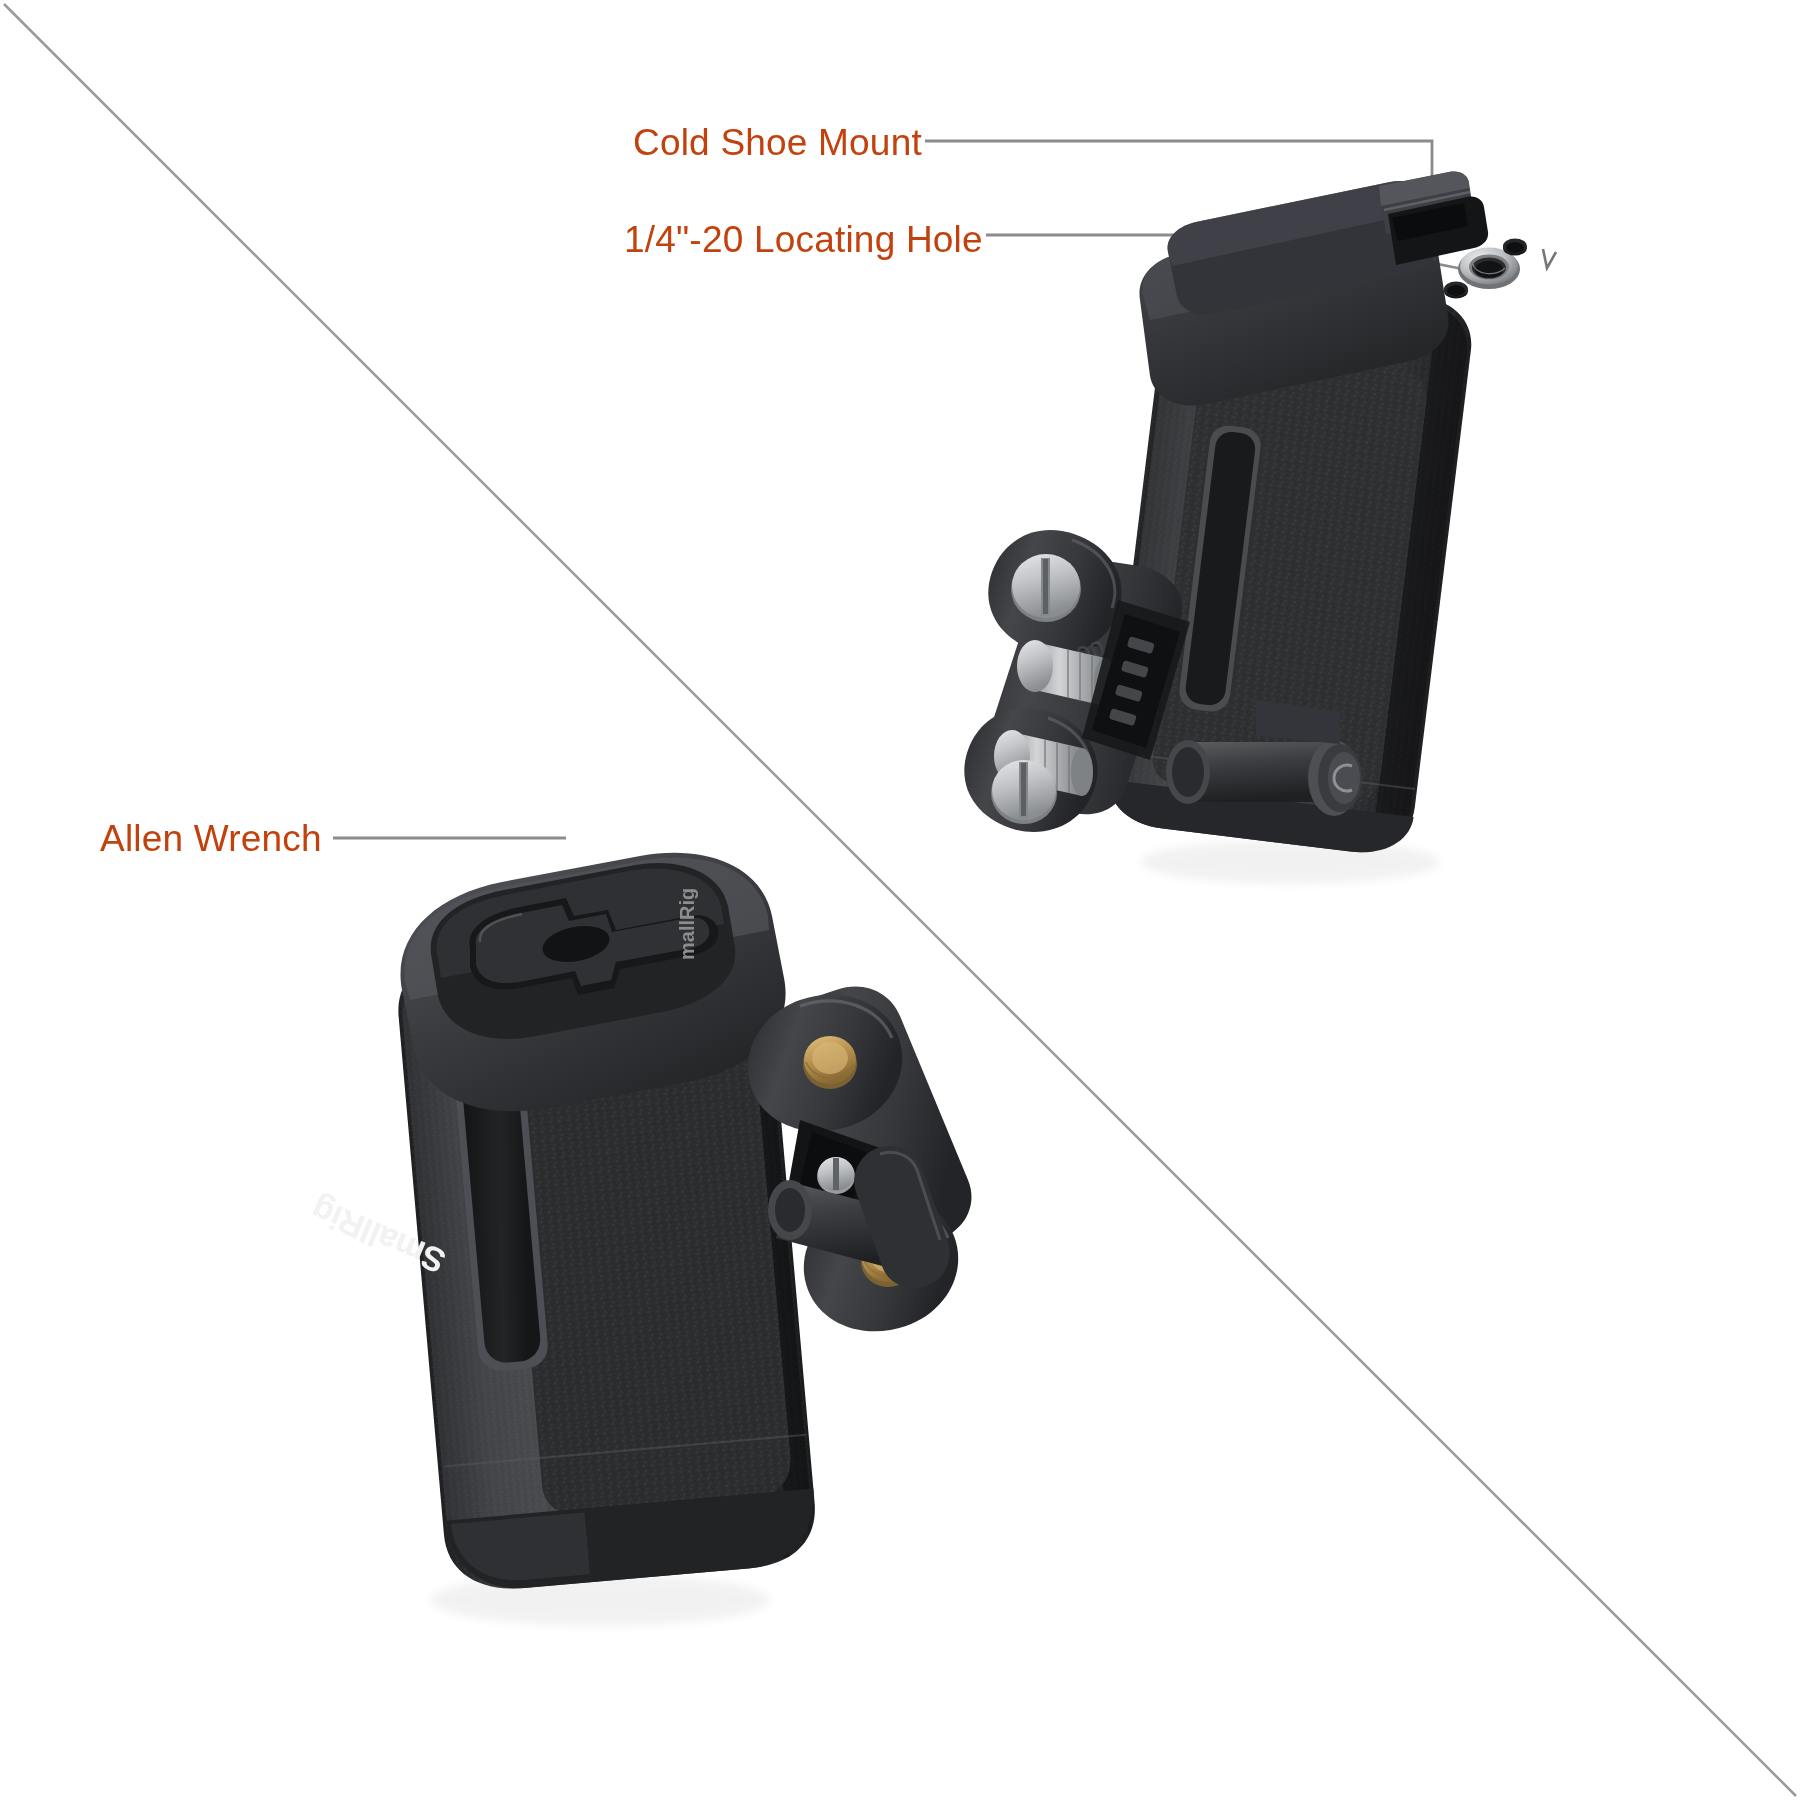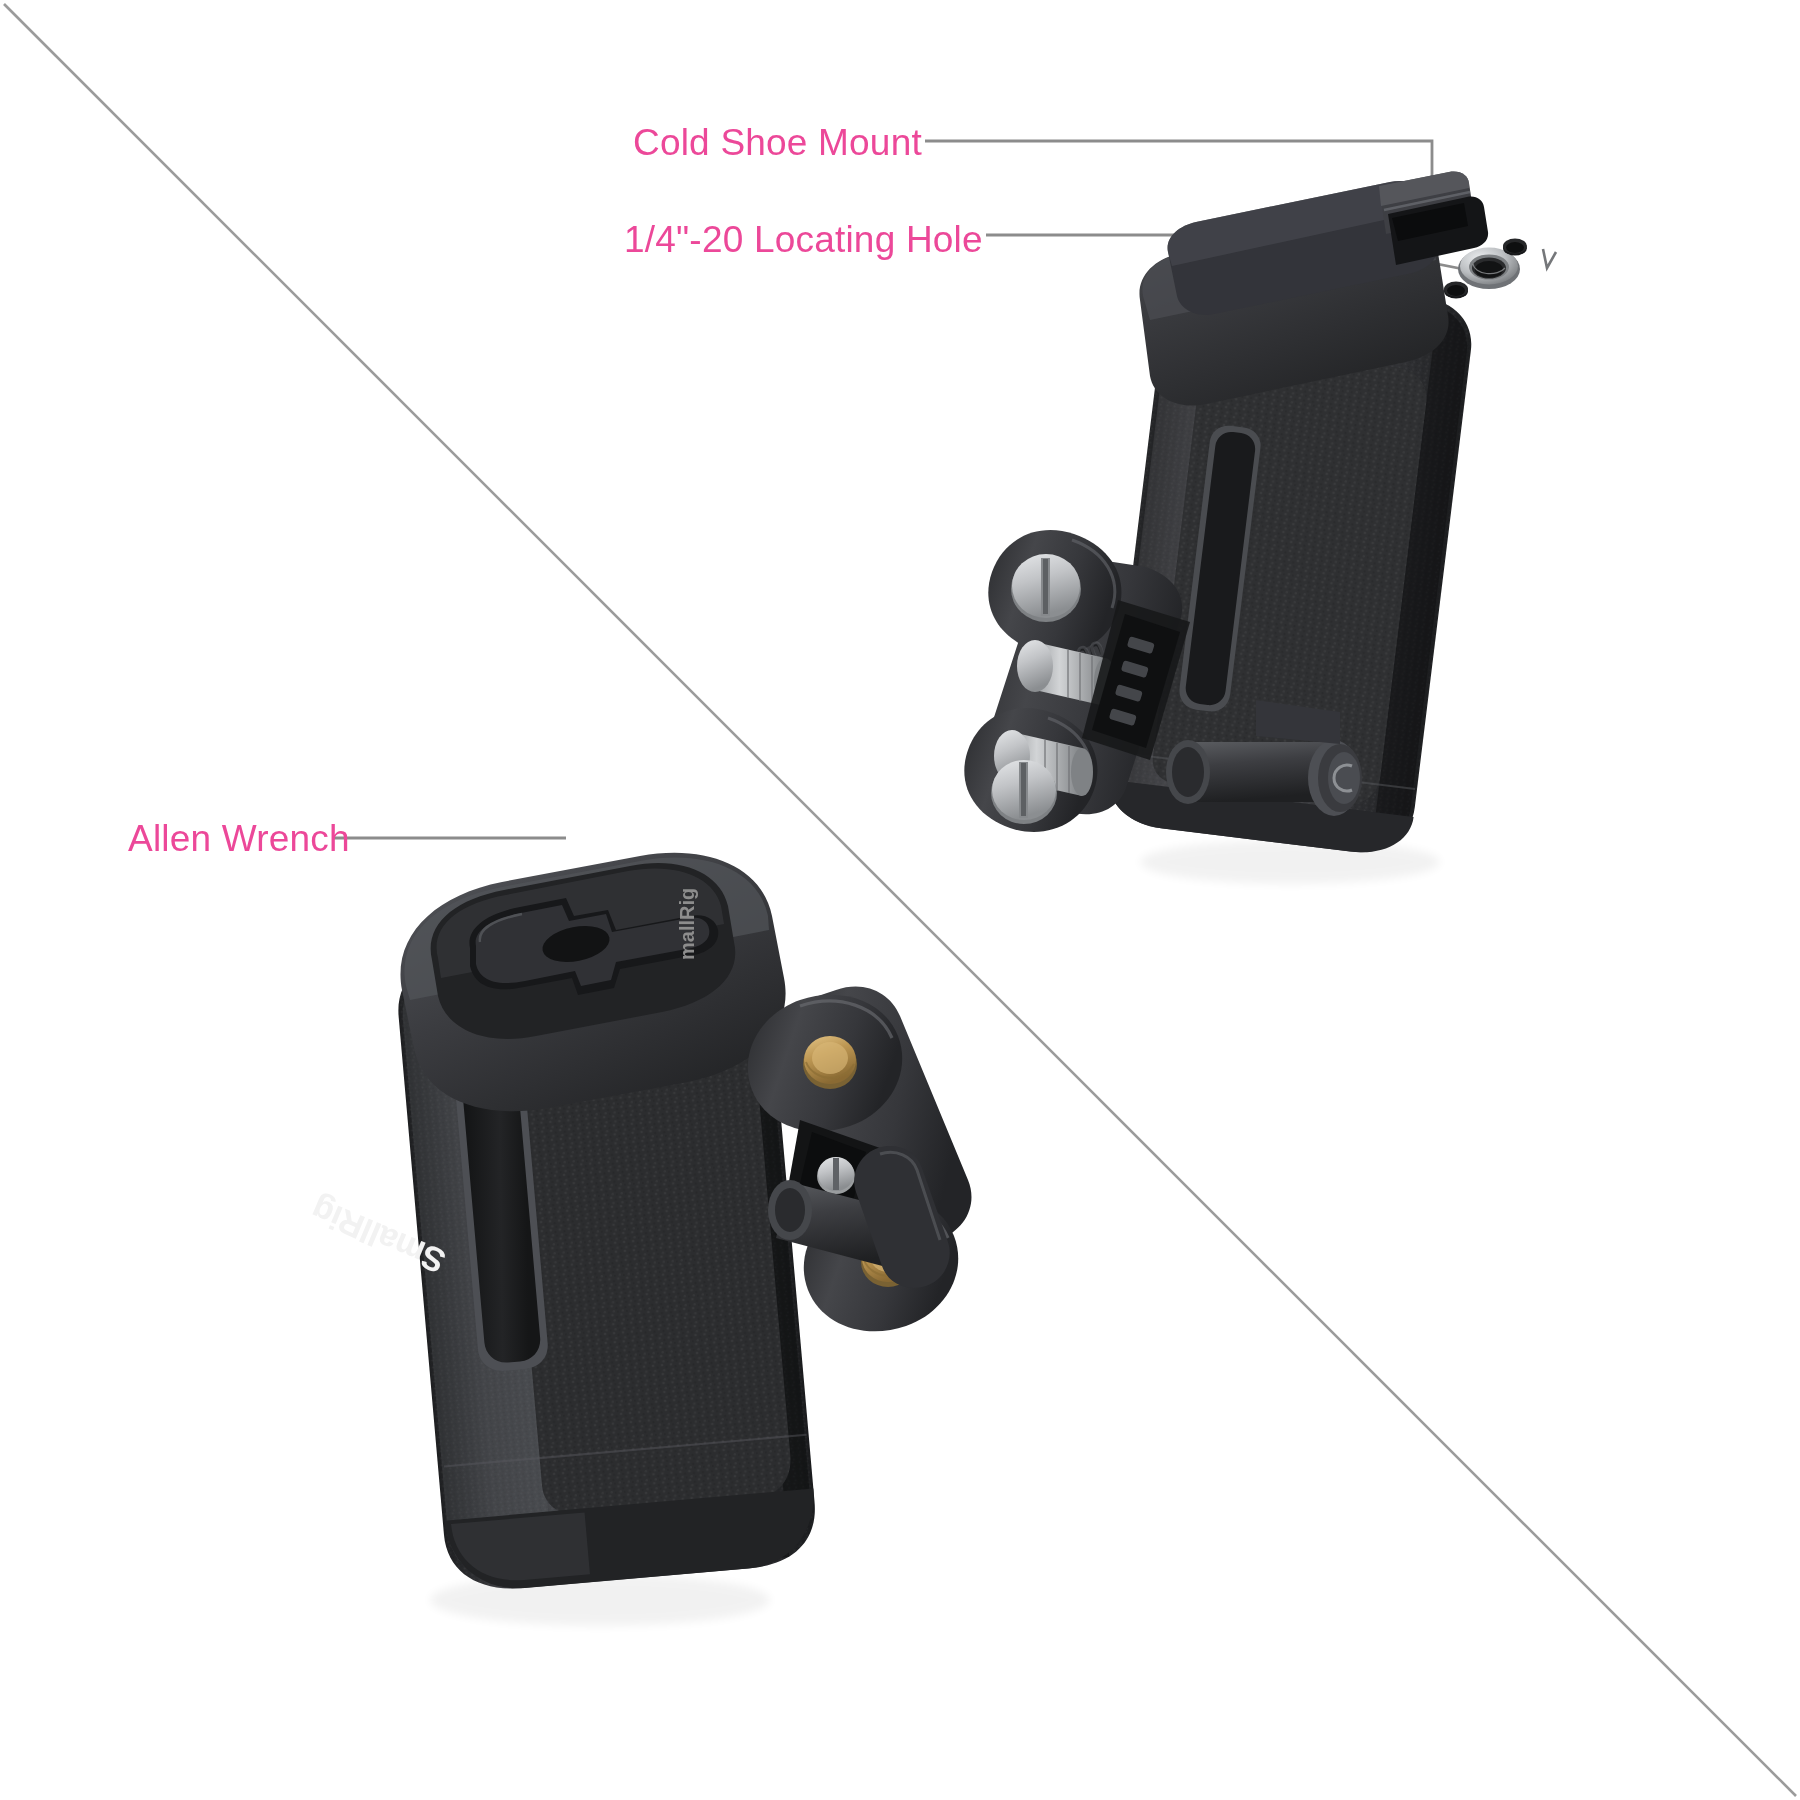--- a/index.html
+++ b/index.html
@@ -18,29 +18,29 @@
     overflow: hidden;
   }
   .svg-layer {
     position: absolute;
     left: 0; top: 0;
     width: 1800px;
     height: 1800px;
   }
   .callout-label {
     position: absolute;
-    color: #ec4899;
+    color: #c2410c;
     font-size: 37px;
     font-weight: 400;
     white-space: nowrap;
     letter-spacing: 0.2px;
   }
   #lbl-cold-shoe { left: 633px; top: 122px; }
   #lbl-quarter-hole { left: 624px; top: 219px; }
-  #lbl-allen-wrench { left: 100px; top: 818px; margin-left: 28px; }
+  #lbl-allen-wrench { left: 100px; top: 818px; }
   .brand-text {
     position: absolute;
     color: #f2f2f2;
     font-weight: 700;
     white-space: nowrap;
   }
   #brand-lower {
     left: 436px;
     top: 1281px;
     font-size: 34px;

